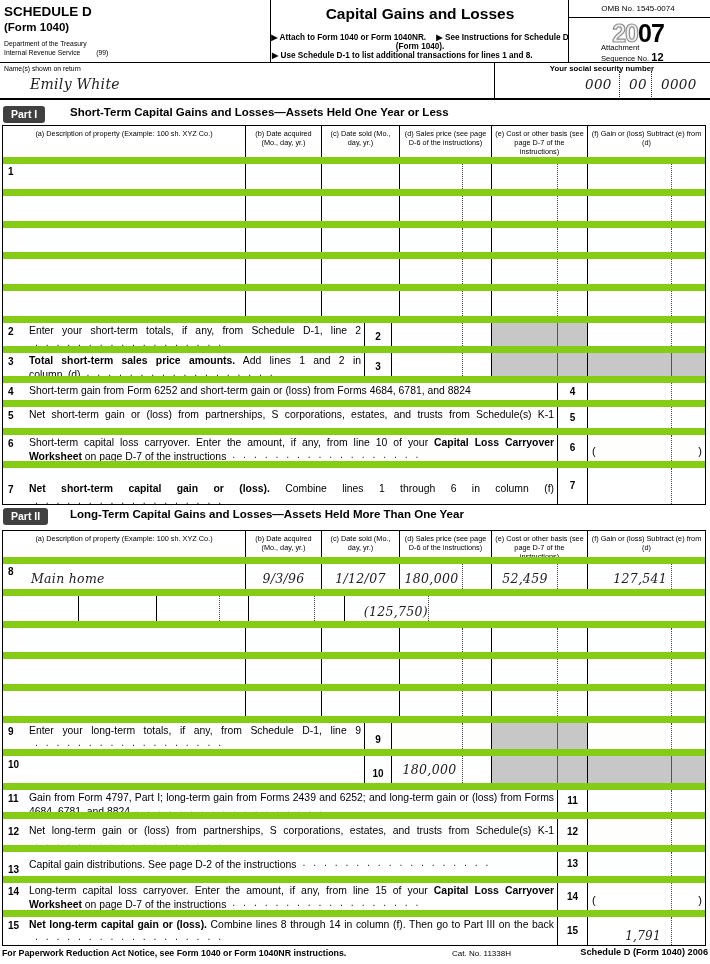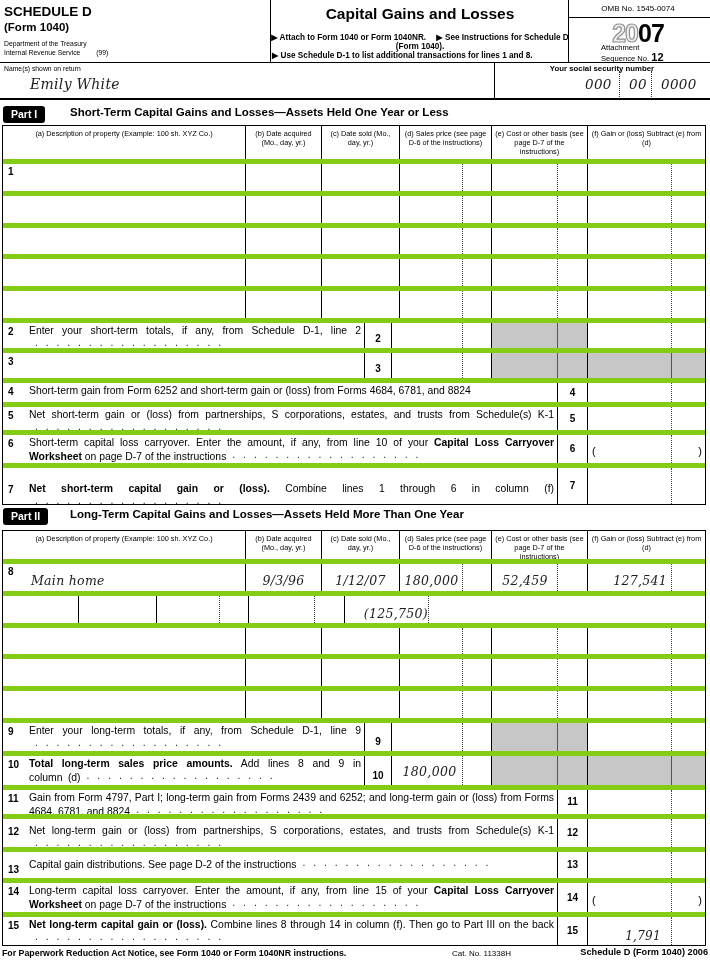--- a/index.html
+++ b/index.html
@@ -21,27 +21,27 @@
   .year{left:568px;top:19px;width:140px;text-align:center;font-size:25px;font-weight:bold;letter-spacing:-1px;}
   .y20{color:#efefef;-webkit-text-stroke:1.2px #8f8f8f;}
   .attwrap{left:601px;top:44px;font-size:7.6px;line-height:8.6px;}
   .seqno{font-size:11px;font-weight:bold;}
   .namelabel{left:4px;top:65px;font-size:6.8px;}
   .namevalue{left:30px;top:76px;font-size:14px;}
   .ssnlabel{left:494px;top:64px;width:216px;text-align:center;font-size:7.8px;font-weight:bold;}
   .ssn{top:76px;font-size:13.5px;}
   .ssndot{position:absolute;top:71px;height:26px;width:0;border-left:1px dotted #333;}
   
-  .badge{display:inline-block;background:#000000;color:#fff;font-weight:bold;font-size:10.5px;
+  .badge{display:inline-block;background:#404040;color:#fff;font-weight:bold;font-size:10.5px;
          padding:2px 8px 3px 8px;border-radius:3px;}
   .ptitle{font-size:11.5px;font-weight:bold;}
   
   .tbl{position:absolute;left:2px;width:704px;border:1px solid #000;box-sizing:border-box;
        display:flex;flex-direction:column;}
-  .trow,.thead,.l23,.l47{display:flex;border-bottom:5px solid #84cc16;box-sizing:border-box;}
+  .trow,.thead,.l23,.l47{display:flex;border-bottom:7px solid #84cc16;box-sizing:border-box;}
   .last{border-bottom:none;}
   .cell{position:relative;box-sizing:border-box;border-right:1px solid #000;overflow:hidden;}
   .ca{width:243px}.cb{width:76px}.cc{width:78px}.cd{width:92px}.ce{width:96px}
   .cf{width:117px;border-right:none;}
   .thead{height:38px;}
   .th2{height:33px;}
   .thead .cell{font-size:7.3px;line-height:9px;text-align:center;padding:3px 2px 0 2px;}
   .trow{height:31.8px;}
   .dot28::after,.dot29::after,.dot33::after,.sol29::after,.sol33::after{
      content:"";position:absolute;top:0;bottom:0;}
@@ -178,20 +178,21 @@
       </div>
       <div class="cell t2n">2</div>
       <div class="cell t2d dot28"></div>
       <div class="cell ce gray sol29"></div>
       <div class="cell cf dot33"></div>
     </div>
 
     <div class="l23 ws" style="height:30px;">
       <div class="cell t2a">
         <span class="lnum">3</span>
+        <div class="ltext"><span class="b">Total short-term sales price amounts.</span><span> Add lines 1 and 2 in column (d)</span><span class="dots">. . . . . . . . . . . . . . . . . .</span></div>
       </div>
       <div class="cell t2n">3</div>
       <div class="cell t2d dot28"></div>
       <div class="cell ce gray sol29"></div>
       <div class="cell cf gray sol33"></div>
     </div>
 
     <div class="l47" style="height:24px;">
       <div class="cell t4a">
         <span class="lnum">4</span>
@@ -310,21 +311,20 @@
       </div>
       <div class="cell t2n">9</div>
       <div class="cell t2d dot28"></div>
       <div class="cell ce gray sol29"></div>
       <div class="cell cf dot33"></div>
     </div>
 
     <div class="l23 ws" style="height:34px;">
       <div class="cell t2a">
         <span class="lnum">10</span>
-        <div class="ltext"><span class="b">Total long-term sales price amounts.</span><span> Add lines 8 and 9 in column (d)</span><span class="dots">. . . . . . . . . . . . . . . . . .</span></div>
       </div>
       <div class="cell t2n">10</div>
       <div class="cell t2d dot28">
           <span class="entry-b hw centerfill" style="left:0;right:24px;bottom:6px;">180,000</span>
         </div>
       <div class="cell ce gray sol29"></div>
       <div class="cell cf gray sol33"></div>
     </div>
 
     <div class="l47" style="height:29px;">

